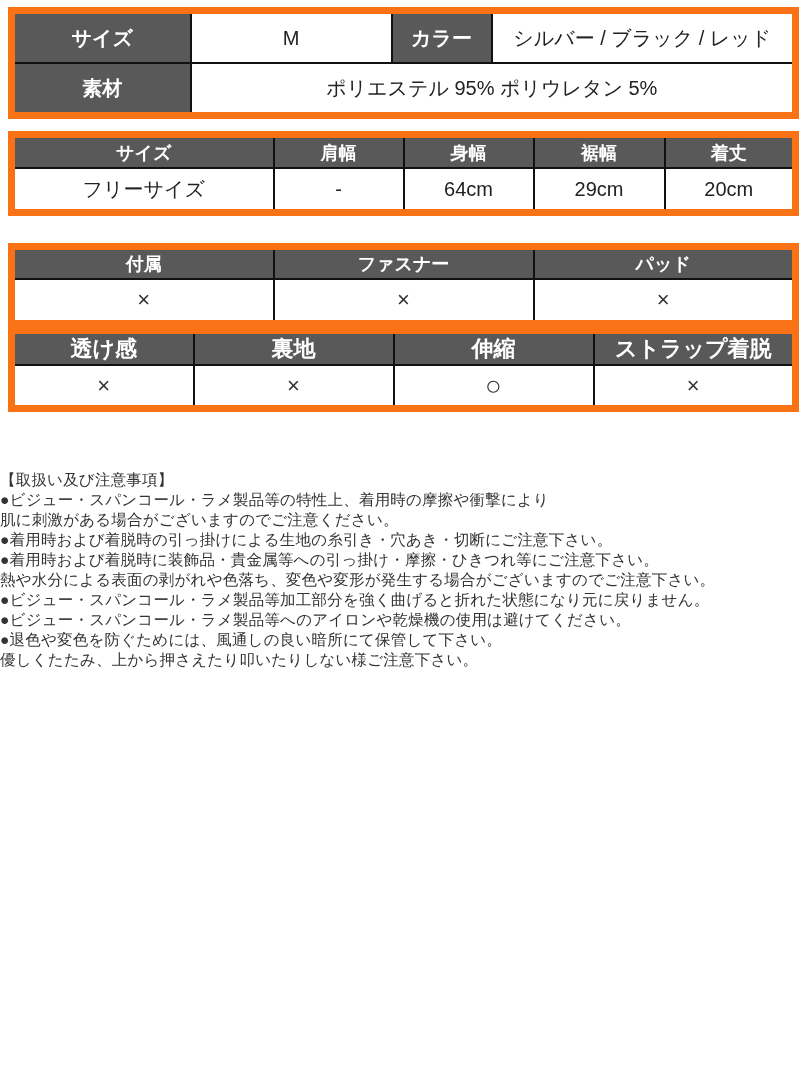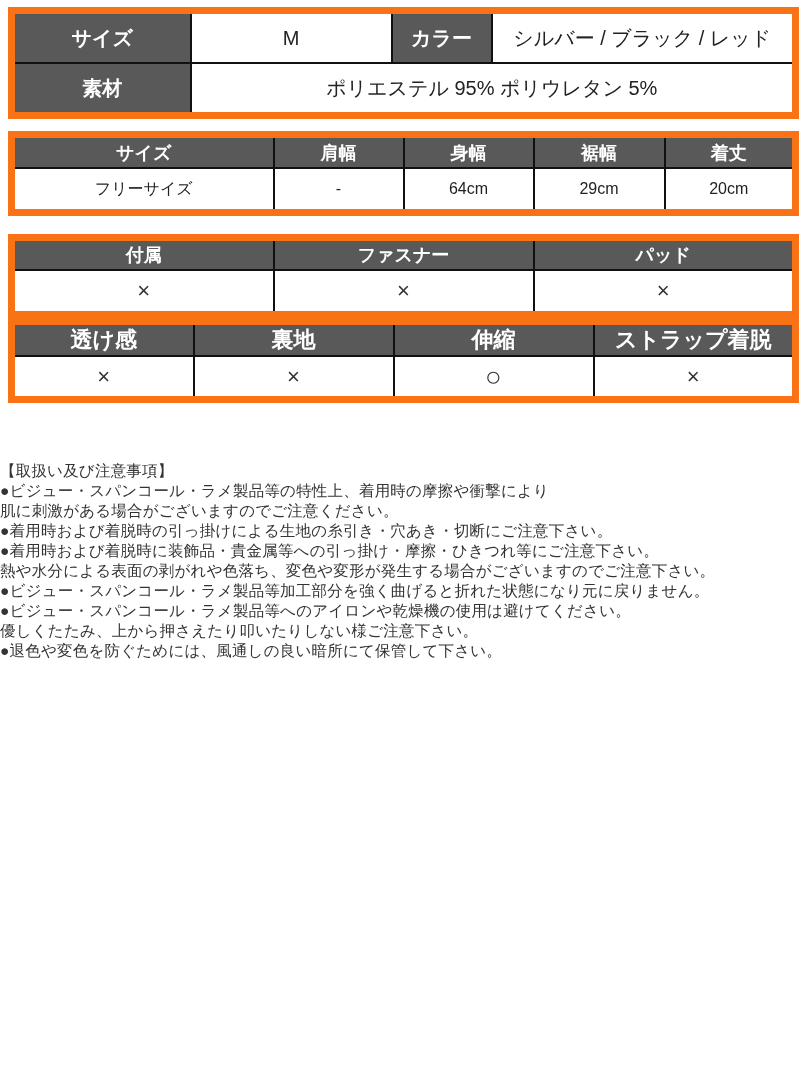--- a/index.html
+++ b/index.html
@@ -40,23 +40,23 @@
     color: #ffffff;
     font-weight: bold;
   }
   
   table.t1 { margin-top: 7px; }
   table.t1 td { height: 48px; font-size: 20px; }
   table.t1 td.hd { font-size: 20px; }
   
   table.t2 { margin-top: 12px; }
   table.t2 tr.hrow td { height: 29px; font-size: 18px; }
-  table.t2 tr.vrow td { height: 40px; font-size: 16px; }
+  table.t2 tr.vrow td { height: 40px; font-size: 20px; }
   
-  table.t3 { margin-top: 18px; }
+  table.t3 { margin-top: 27px; }
   table.t3 tr.hrow td { height: 28px; font-size: 18px; }
   table.t3 tr.vrow td { height: 40px; font-size: 22px; color: #333333; }
   
   table.t4 { margin-top: 0px; }
   table.t4 tr.hrow td { height: 27px; font-size: 22px; }
   table.t4 tr.vrow td { height: 39px; font-size: 22px; color: #333333; }
   td.circ { font-size: 28px !important; }
   
   .notes {
     margin-top: 58px;
@@ -167,17 +167,17 @@
 
   <div class="notes">
     <div class="nline">【取扱い及び注意事項】</div>
     <div class="nline">●ビジュー・スパンコール・ラメ製品等の特性上、着用時の摩擦や衝撃により</div>
     <div class="nline">肌に刺激がある場合がございますのでご注意ください。</div>
     <div class="nline">●着用時および着脱時の引っ掛けによる生地の糸引き・穴あき・切断にご注意下さい。</div>
     <div class="nline">●着用時および着脱時に装飾品・貴金属等への引っ掛け・摩擦・ひきつれ等にご注意下さい。</div>
     <div class="nline">熱や水分による表面の剥がれや色落ち、変色や変形が発生する場合がございますのでご注意下さい。</div>
     <div class="nline">●ビジュー・スパンコール・ラメ製品等加工部分を強く曲げると折れた状態になり元に戻りません。</div>
     <div class="nline">●ビジュー・スパンコール・ラメ製品等へのアイロンや乾燥機の使用は避けてください。</div>
+    <div class="nline">●退色や変色を防ぐためには、風通しの良い暗所にて保管して下さい。</div>
     <div class="nline">優しくたたみ、上から押さえたり叩いたりしない様ご注意下さい。</div>
-    <div class="nline">●退色や変色を防ぐためには、風通しの良い暗所にて保管して下さい。</div>
   </div>
 
 </div>
 
 </body></html>

